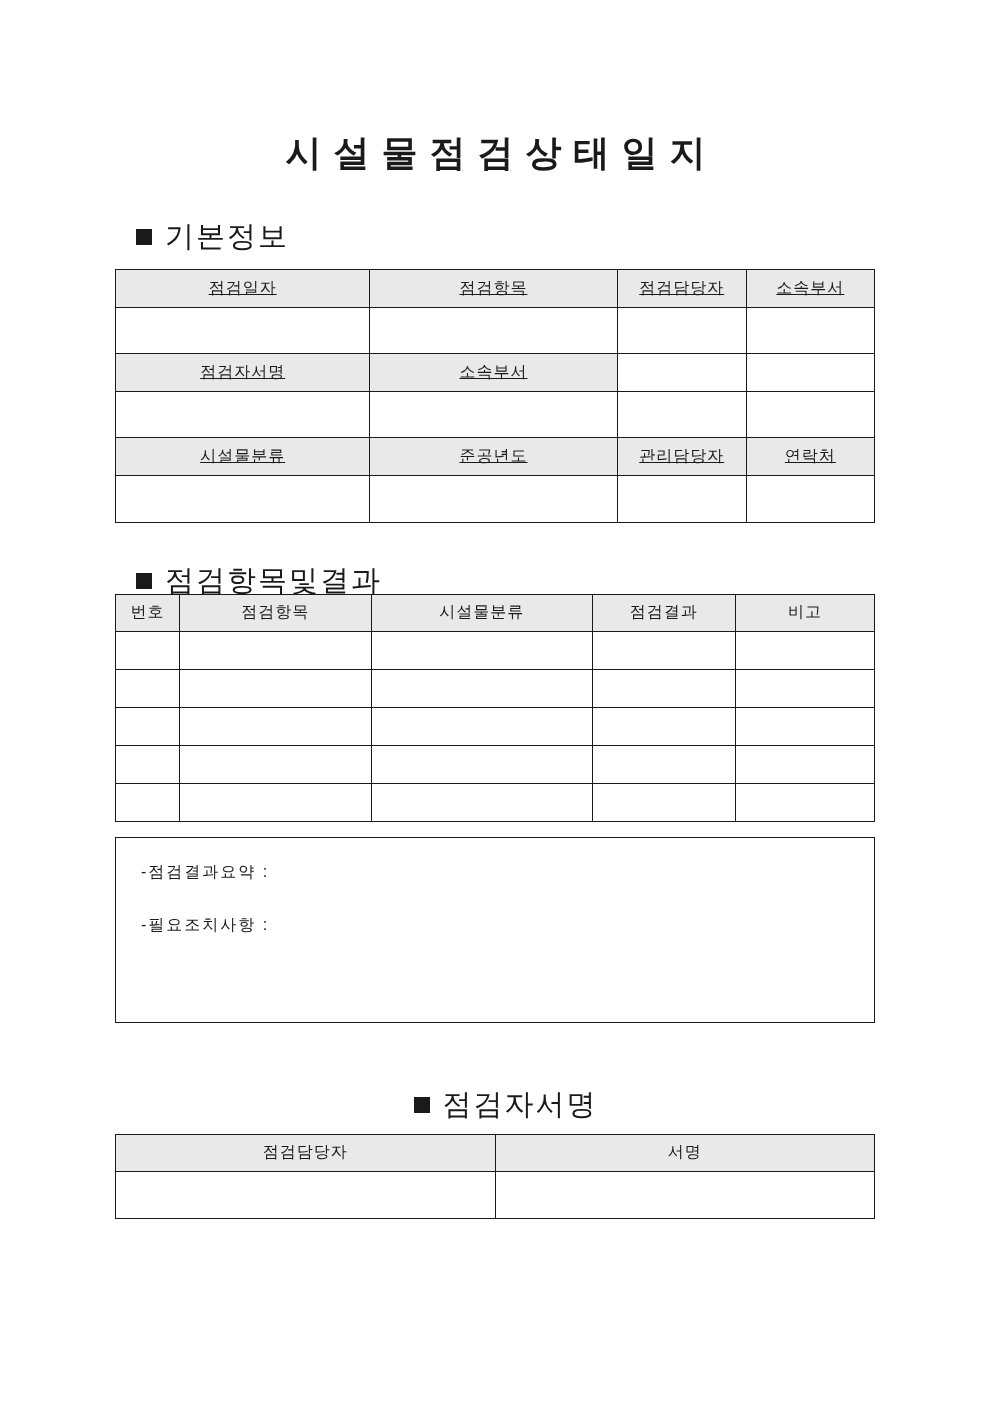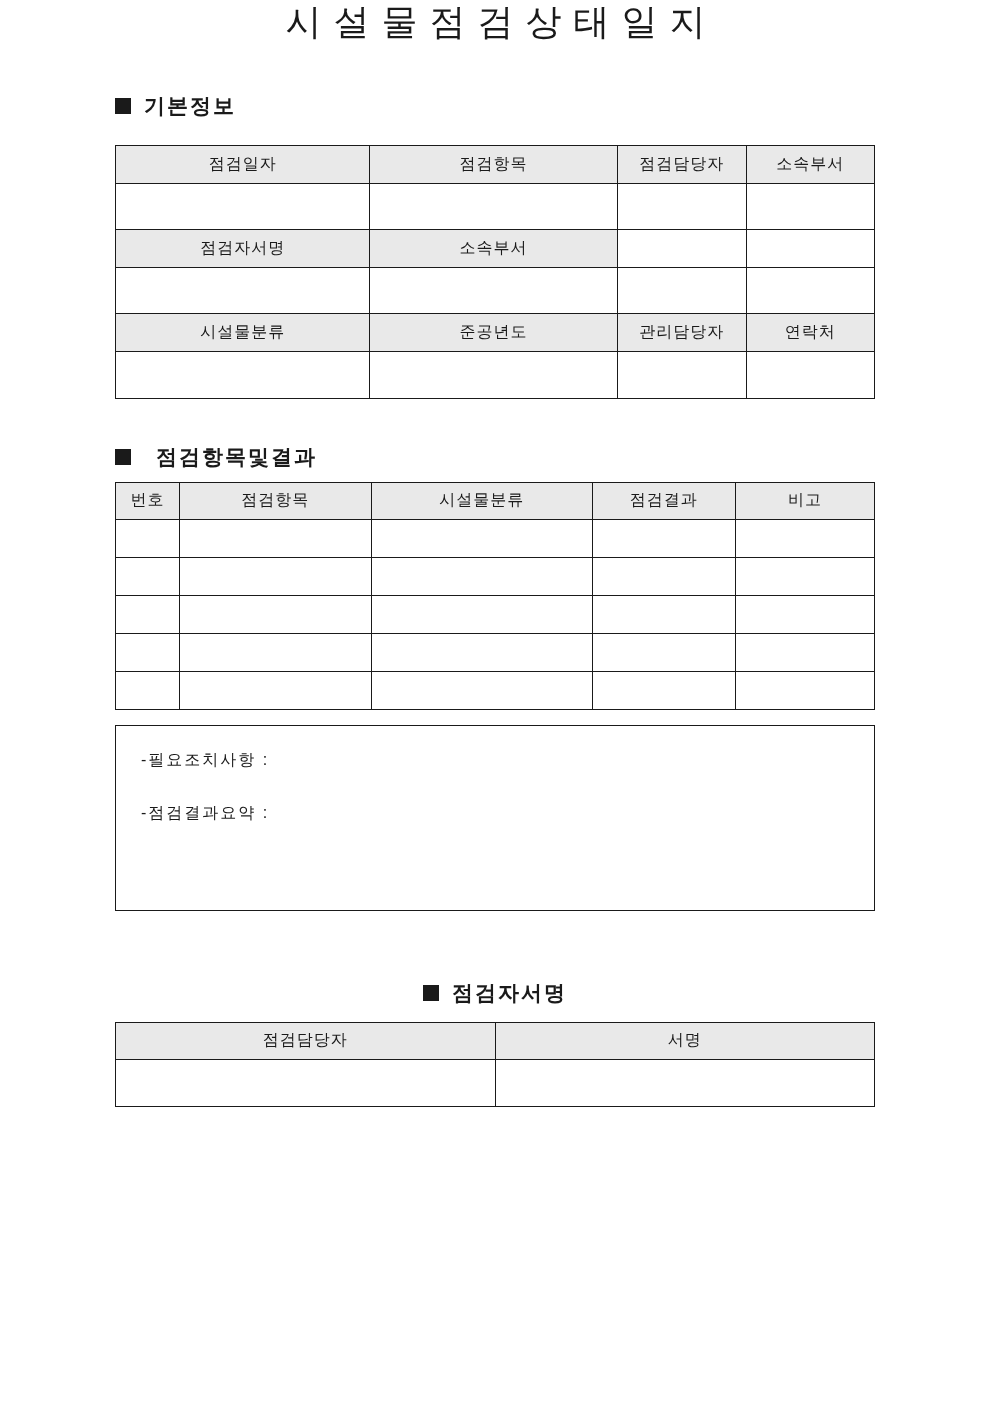--- a/index.html
+++ b/index.html
@@ -9,44 +9,44 @@
     --text:#1a1a1a;
   }
   *{box-sizing:border-box;margin:0;padding:0;}
   html,body{background:#f2f2f2;}
   .page{
     width:992px;height:1403px;margin:0 auto;background:var(--page-bg);
     font-family:"Liberation Sans","DejaVu Sans",sans-serif;color:var(--text);
     overflow:hidden;
   }
   .doc-title{
-    text-align:center;
-    font-size:36px;font-weight:normal;letter-spacing:1px;line-height:1.22;
+    padding-top:131px;text-align:center;
+    font-size:36px;font-weight:bold;letter-spacing:1px;line-height:1.22;
     white-space:pre;
   }
   .content{padding:0 117px 0 115px;}
   .section-heading{
     display:flex;align-items:center;height:25px;
-    font-size:21px;font-weight:bold;letter-spacing:2px;
+    font-size:29px;font-weight:normal;letter-spacing:2px;margin-left:21px;
   }
   .marker{width:16px;height:16px;background:var(--text);flex:none;margin-right:13px;}
   .h1{margin-top:50px;}
-  .h2{margin-top:46px;gap:12px;}
+  .h2{margin-top:46px;}
   .h3{margin-top:40px;}
   .h4{margin-top:70px;justify-content:center;}
   table{border-collapse:collapse;width:100%;table-layout:fixed;}
   td,th{
     border:1.5px solid var(--border);
     font-size:16px;font-weight:normal;letter-spacing:1px;
     text-align:center;vertical-align:middle;padding:0 4px;
     overflow:hidden;
   }
   .hd{background:var(--header-cell-bg);}
-  .t-basic{margin-top:26px;}
-  .t-items{margin-top:12px;border-radius:23px;}
+  .t-basic{margin-top:19px;text-decoration:underline;}
+  .t-items{margin-top:0;border-radius:23px;}
   .t-sign{margin-top:16px;}
   tr.hrow{height:38px;}
   tr.erow{height:46px;}
   tr.hrow2{height:37px;}
   tr.erow2{height:38px;}
   tr.erow3{height:47px;}
   .opinion-box{
     margin-top:15px;height:186px;border:1px solid var(--border);
     padding:24px 20px 0 25px;font-size:16px;letter-spacing:2px;
   }
@@ -168,22 +168,22 @@
             <td></td>
             <td></td>
             <td></td>
             <td></td>
       </tr>
     </tbody>
       </table>
 
 
     <div class="opinion-box">
+      <div class="opinion-line">-점검결과요약 :</div>
       <div class="opinion-line">-필요조치사항 :</div>
-      <div class="opinion-line">-점검결과요약 :</div>
     </div>
 
     <div class="section-heading h4">
       <span class="marker"></span>
       <span>점검자서명</span>
     </div>
 
     <table class="t-sign">
       <colgroup>
         <col style="width:50%">

